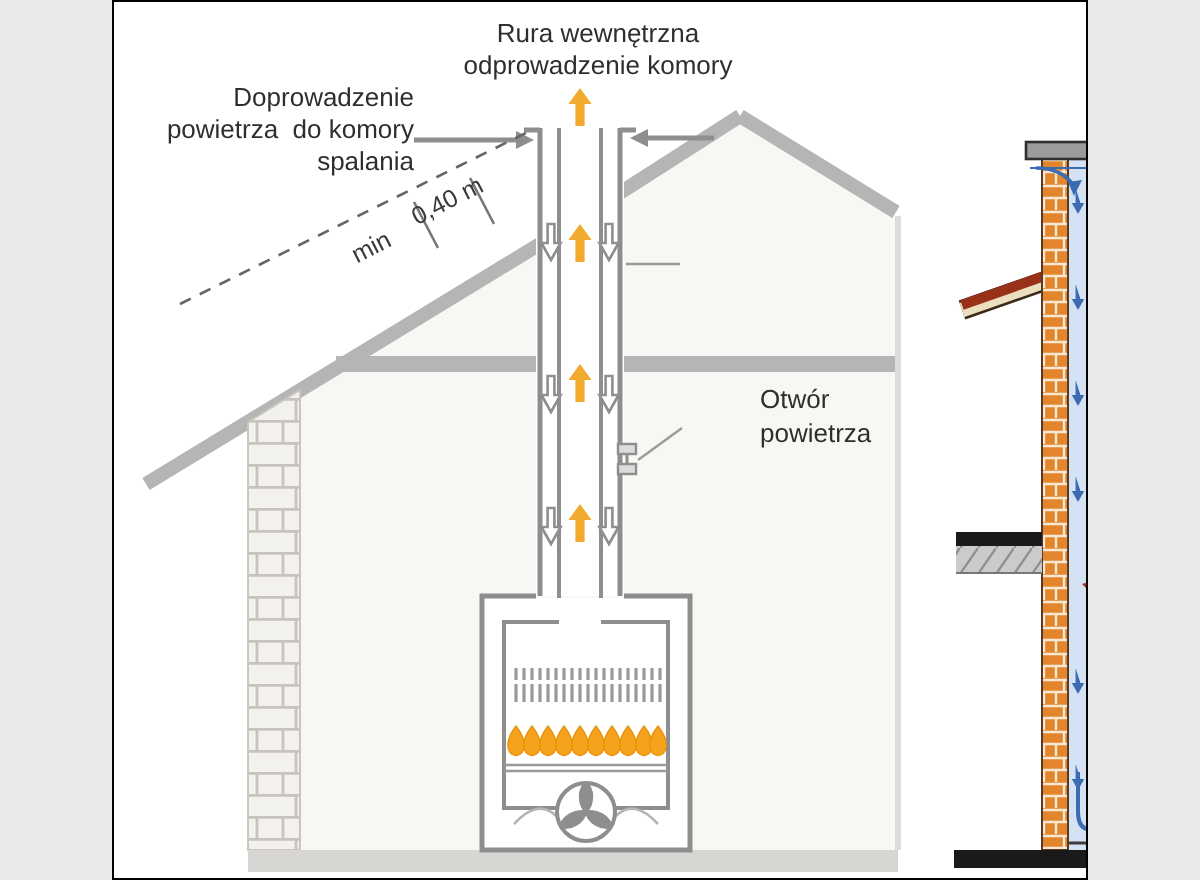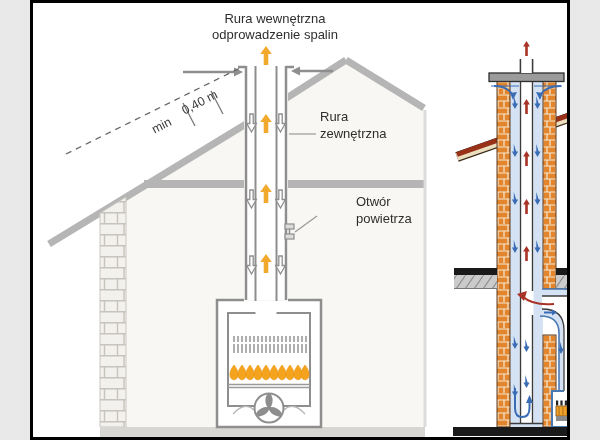--- a/index.html
+++ b/index.html
@@ -1,18 +1,18 @@
 <!DOCTYPE html>
 <html><head>
 <meta charset="utf-8">
 <style>
   html,body{margin:0;padding:0;background:#e9e9e9;font-family:"Liberation Sans",sans-serif;}
   .stage{
-    position:relative;width:540px;height:440px;margin:0 auto;background:#ffffff;
-    border:3px solid #000000;box-sizing:border-box;overflow:hidden;
+    position:relative;width:488px;height:440px;margin:0 auto;background:#ffffff;
+    border:1px solid #000000;box-sizing:border-box;overflow:hidden;
   }
   .stage svg{position:absolute;left:0;top:0;}
   .lbl{position:absolute;color:#2e2e2e;font-size:13px;line-height:16px;z-index:5;}
   .lbl .pre{white-space:pre;}
   .center{text-align:center;}
   .right{text-align:right;}
   .rot{transform:rotate(-27deg);transform-origin:left top;font-size:12.5px;color:#3a3a3a;}
 </style>
 </head>
 <body>
@@ -237,30 +237,31 @@
       <path d="M461,83 Q474,83 480,92" stroke-width="1.8"></path>
       <path d="M528,83 Q513,83 507,92" stroke-width="1.8"></path>
       <polygon points="477,90 484,89 480,97" fill="#3a6cb4" stroke="none"></polygon>
       <polygon points="510,90 503,89 507,97" fill="#3a6cb4" stroke="none"></polygon>
     </g>
   </g>
 </svg>
 
 <div class="lbl center" style="left:147px;top:8px;width:190px;">
   <span>Rura wewnętrzna</span><br>
-  <span>odprowadzenie spalin</span>
-</div>
-
+  <span>odprowadzenie komory</span>
+</div>
+
+<div class="lbl right" style="left:4px;top:40px;width:146px;">
+  <span>Doprowadzenie</span><br>
+  <span class="pre">powietrza  do komory</span><br>
+  <span>spalania</span>
+</div>
 
 <div class="lbl rot" style="left:116px;top:120px;"><span>min</span></div>
 <div class="lbl rot" style="left:146px;top:101px;"><span>0,40 m</span></div>
 
-<div class="lbl" style="left:287px;top:105px;line-height:17px;">
-  <span>Rura</span><br>
-  <span>zewnętrzna</span>
-</div>
 
 <div class="lbl" style="left:287px;top:190px;line-height:17px;margin-left:36px;">
   <span>Otwór</span><br>
   <span>powietrza</span>
 </div>
 
 </div>
 
 </body></html>

